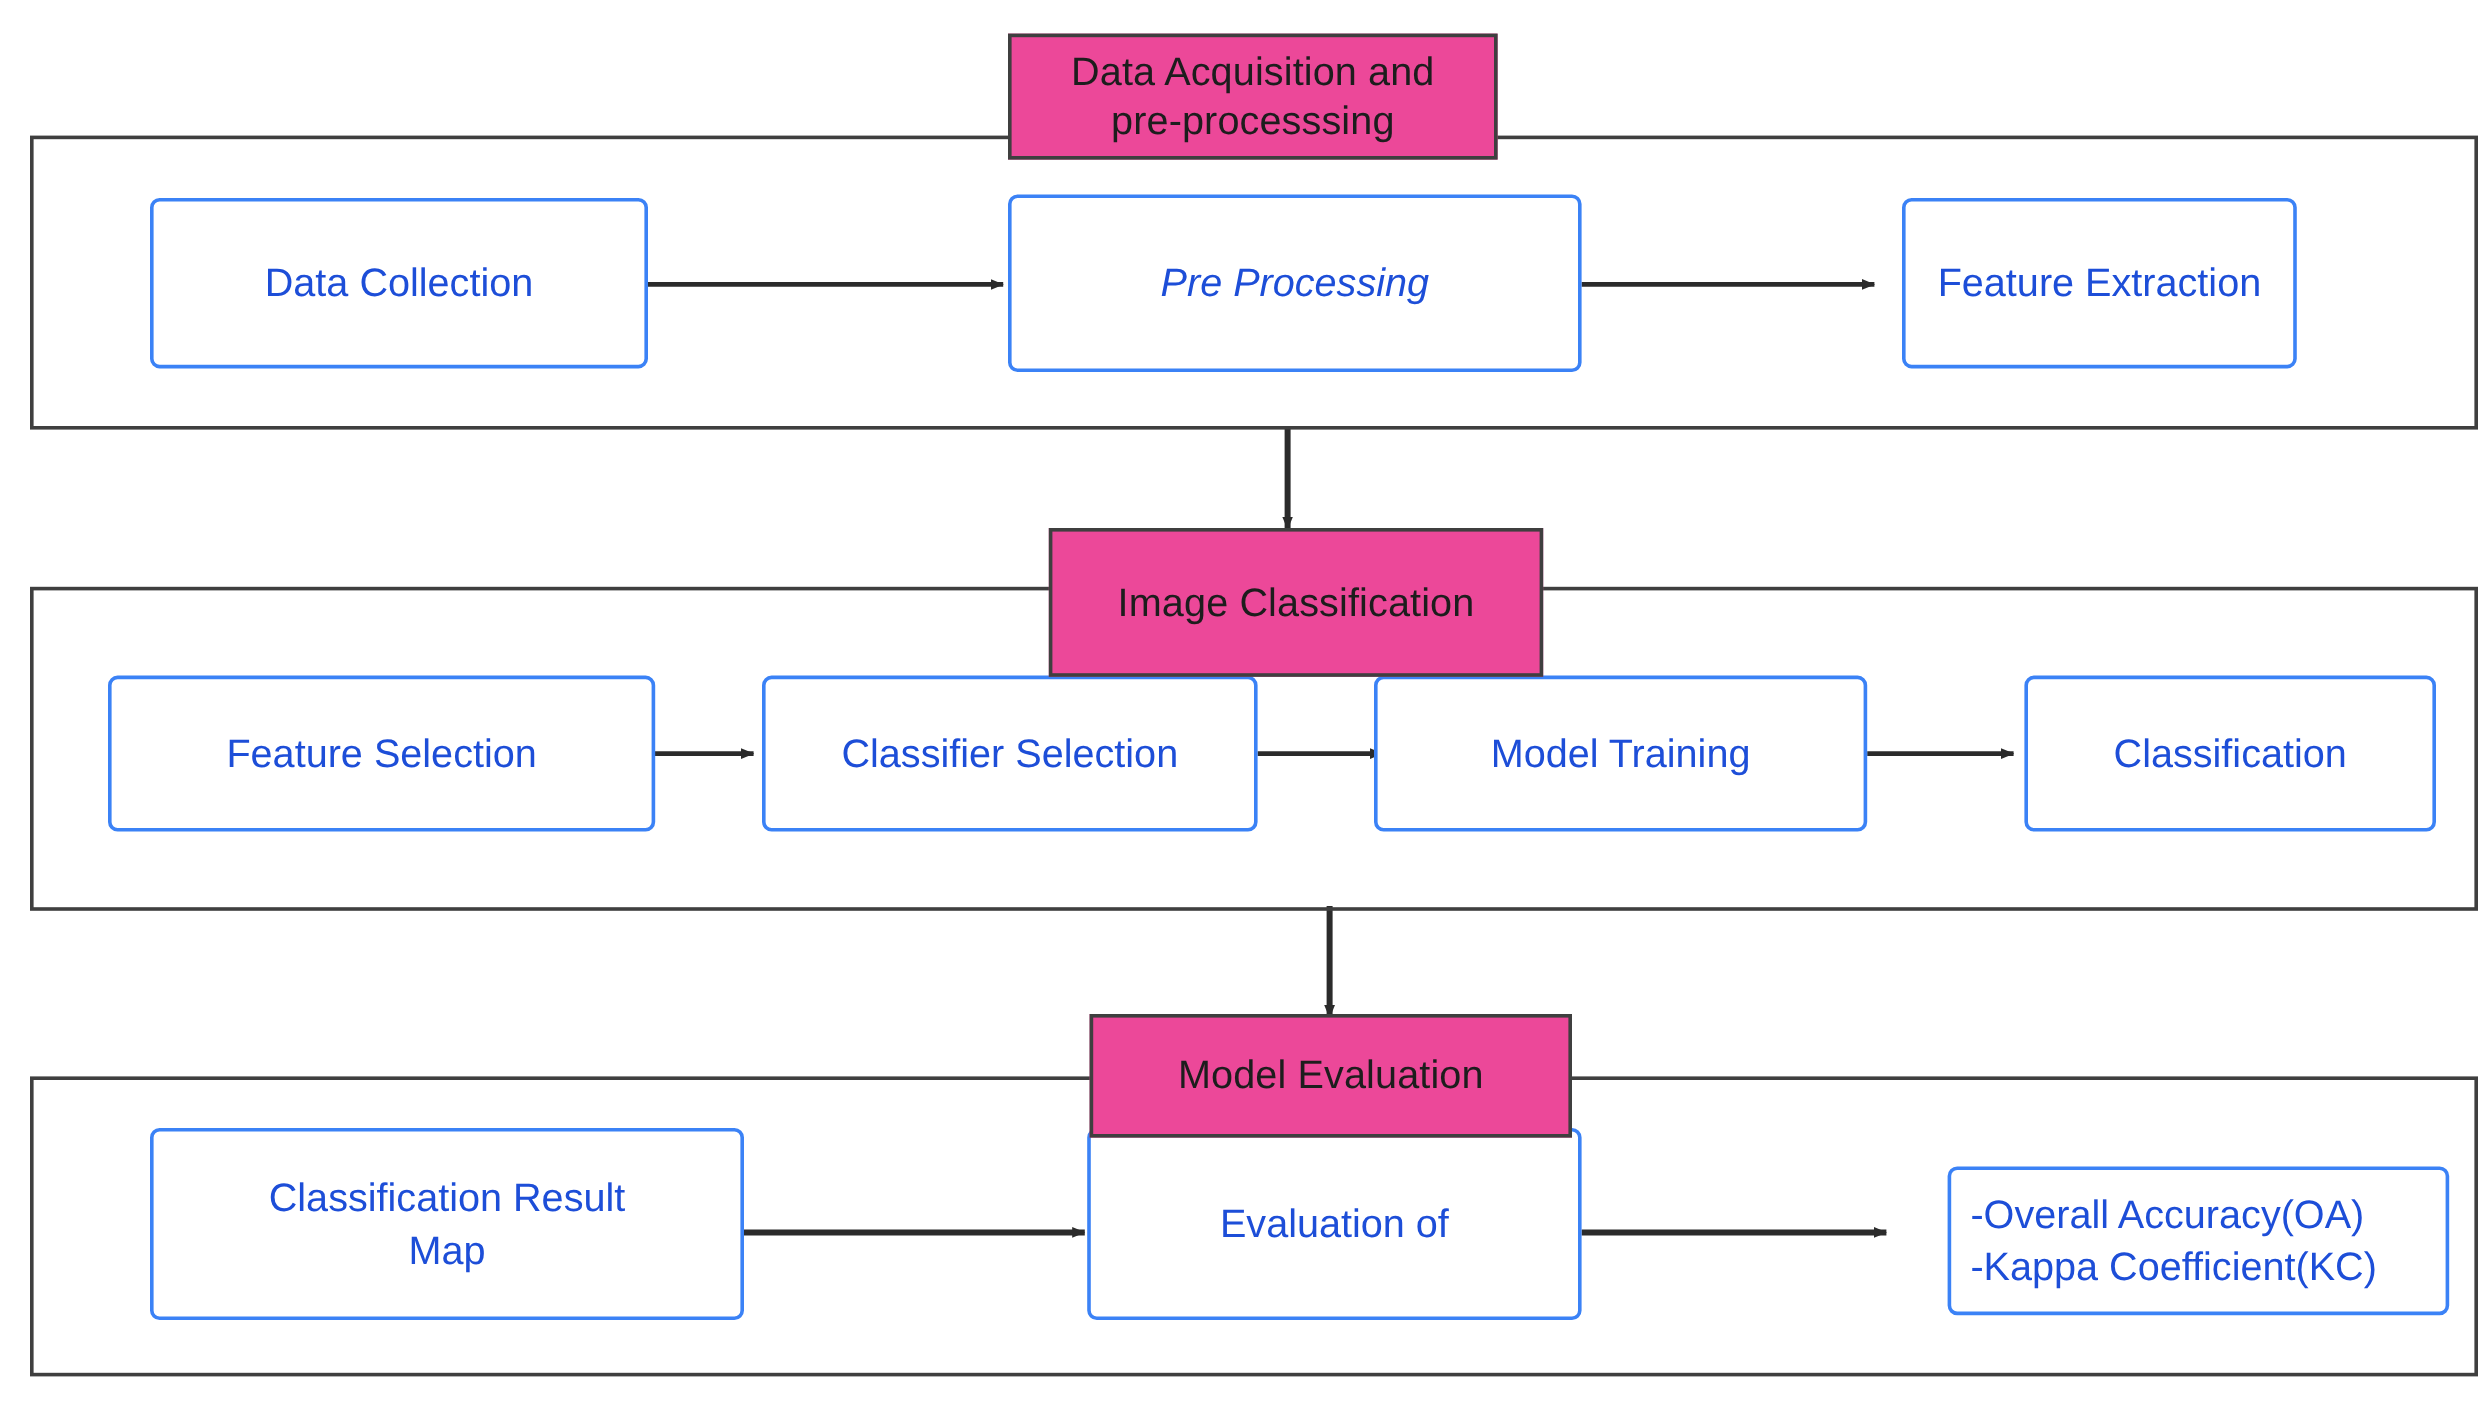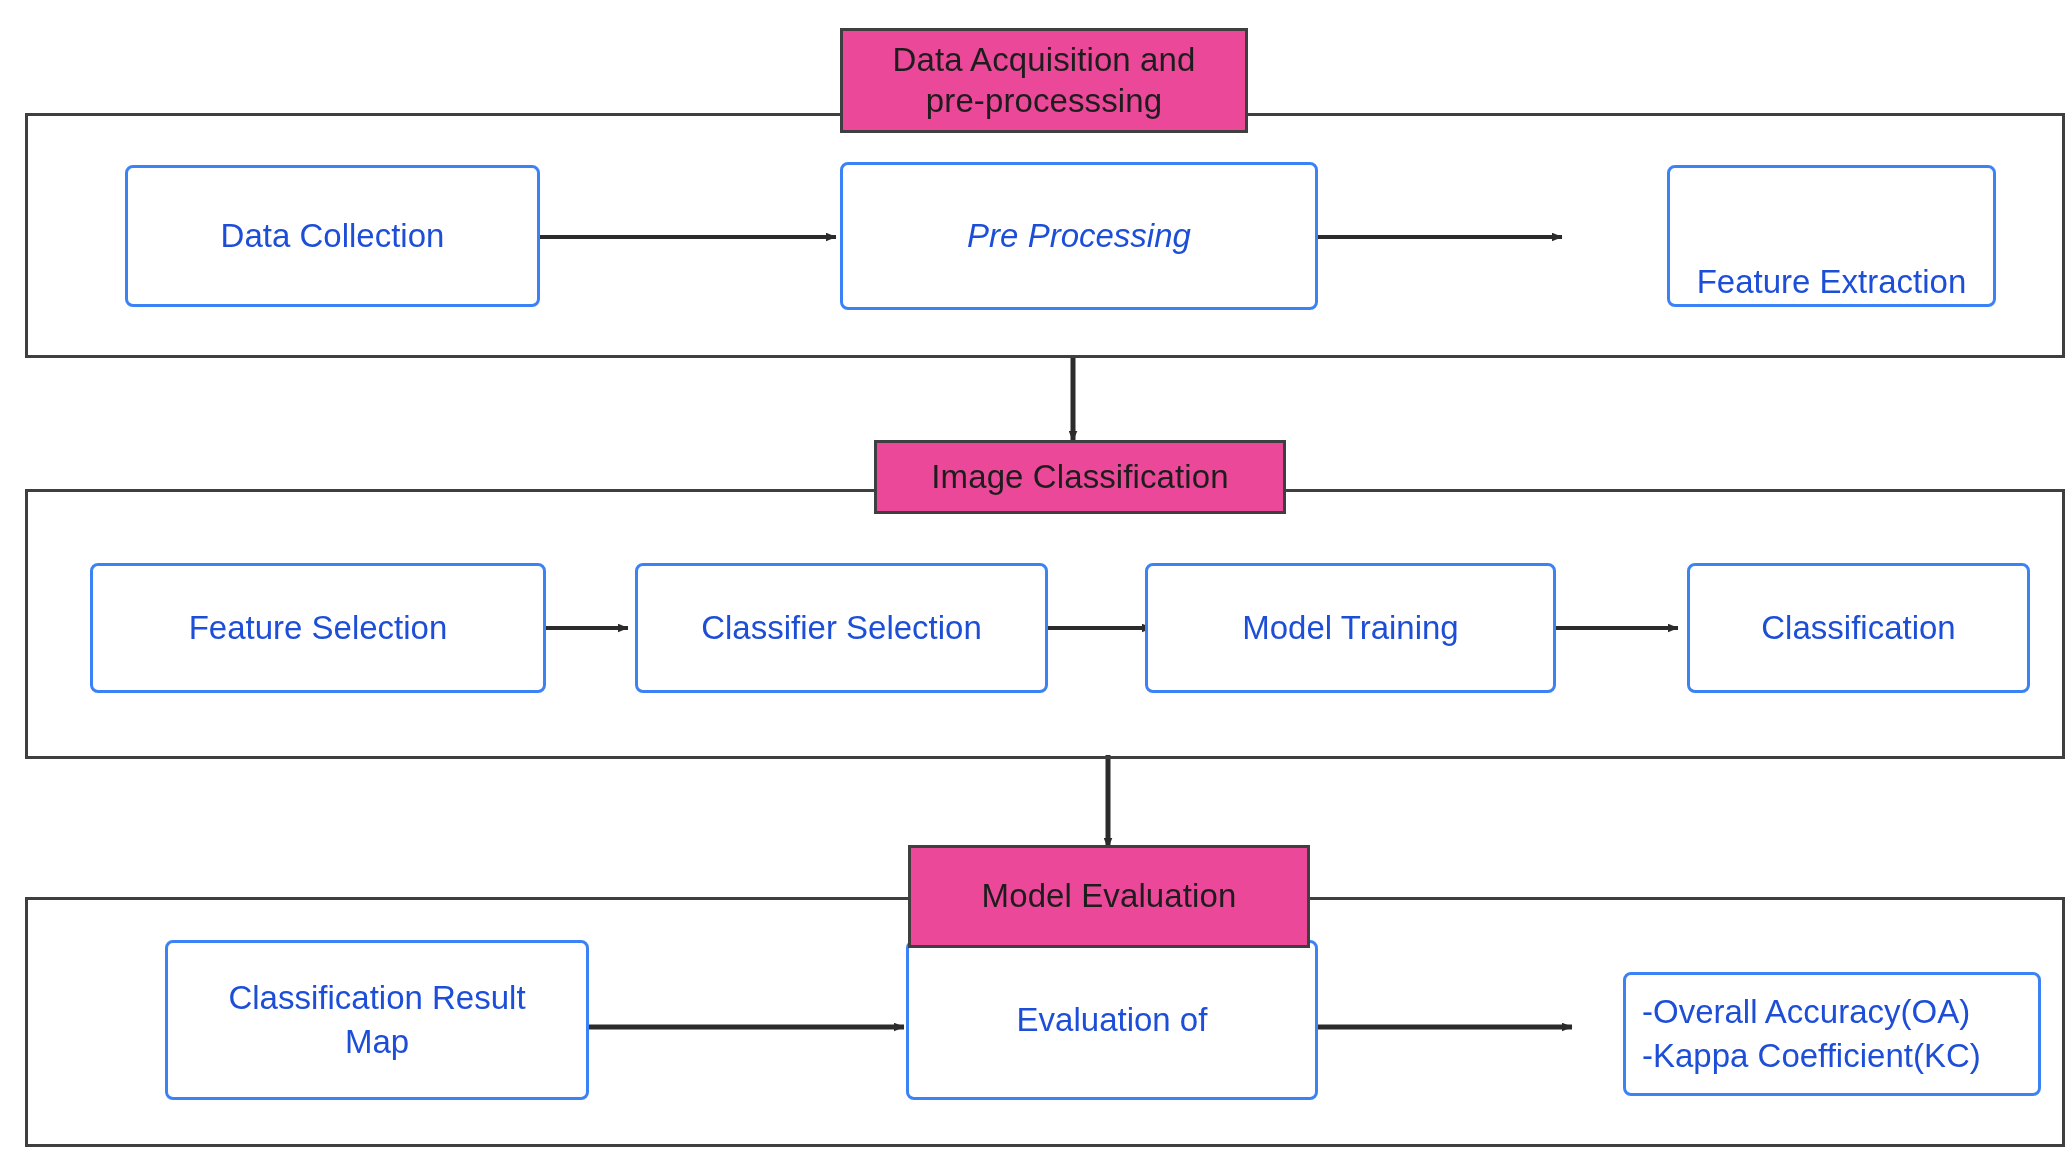--- a/index.html
+++ b/index.html
@@ -110,27 +110,27 @@
   </div>
 
   <div class="node" style="left:125px; top:165px; width:415px; height:142px;">
     <span>Data Collection</span>
   </div>
 
   <div class="node" style="left:840px; top:162px; width:478px; height:148px;font-style:italic;">
     <span>Pre Processing</span>
   </div>
 
-  <div class="node" style="left:1667px; top:165px; width:329px; height:142px;align-items:flex-end;">
+  <div class="node" style="left:1585px; top:165px; width:329px; height:142px;">
     <span>Feature Extraction</span>
   </div>
 
   <div class="section-frame" style="left:25px; top:489px; width:2040px; height:270px;"></div>
 
-  <div class="section-title" style="left:874px; top:440px; width:412px; height:74px;">
+  <div class="section-title" style="left:874px; top:440px; width:412px; height:124px;">
     <span>
       <span>Image Classification</span>
     </span>
   </div>
 
   <div class="node" style="left:90px; top:563px; width:456px; height:130px;">
     <span>Feature Selection</span>
   </div>
 
   <div class="node" style="left:1145px; top:563px; width:411px; height:130px;">
@@ -146,21 +146,21 @@
   </div>
 
   <div class="section-frame" style="left:25px; top:897px; width:2040px; height:250px;"></div>
 
   <div class="section-title" style="left:908px; top:845px; width:402px; height:103px;">
     <span>
       <span>Model Evaluation</span>
     </span>
   </div>
 
-  <div class="node" style="left:125px; top:940px; width:424px; height:160px;margin-left:40px;">
+  <div class="node" style="left:125px; top:940px; width:495px; height:160px;">
     <span>
       <span>Classification Result</span>
       <span>Map</span>
     </span>
   </div>
 
   <div class="node" style="left:906px; top:940px; width:412px; height:160px;">
     <span>
       <span>Evaluation of</span>
     </span>

